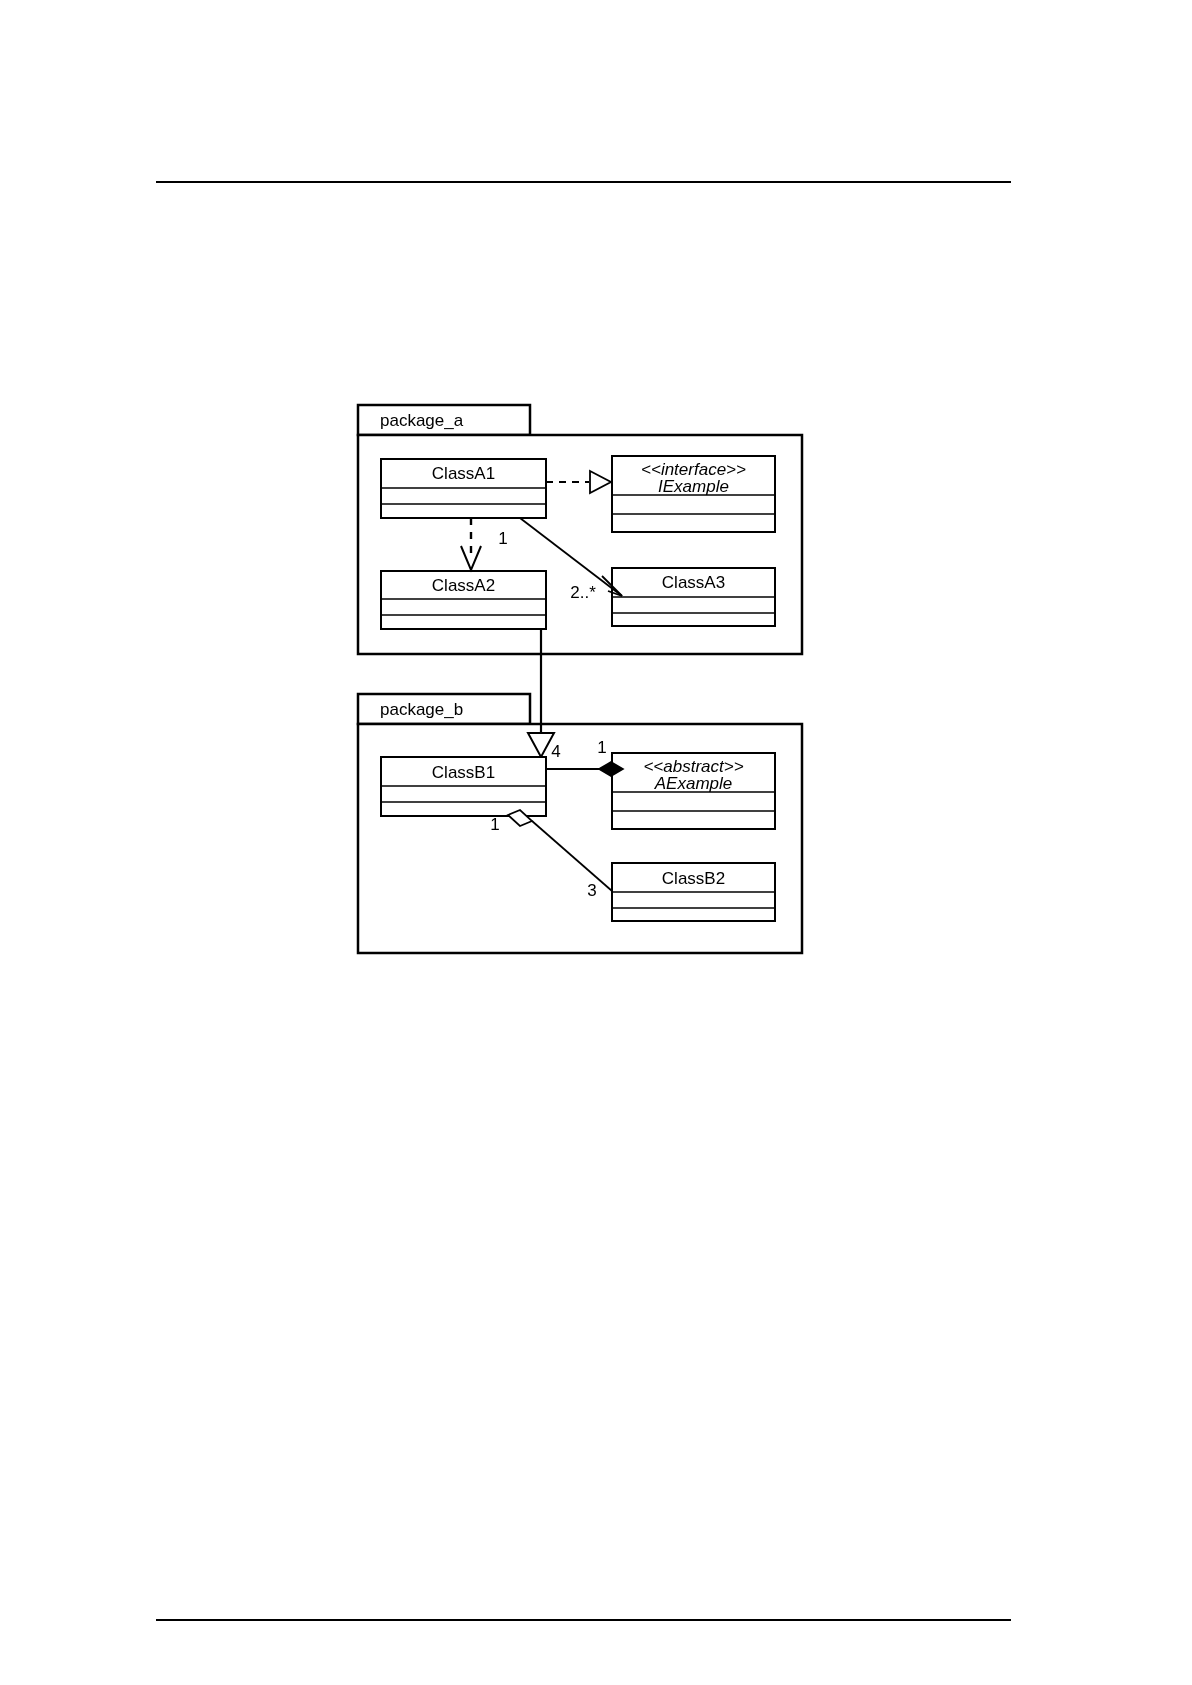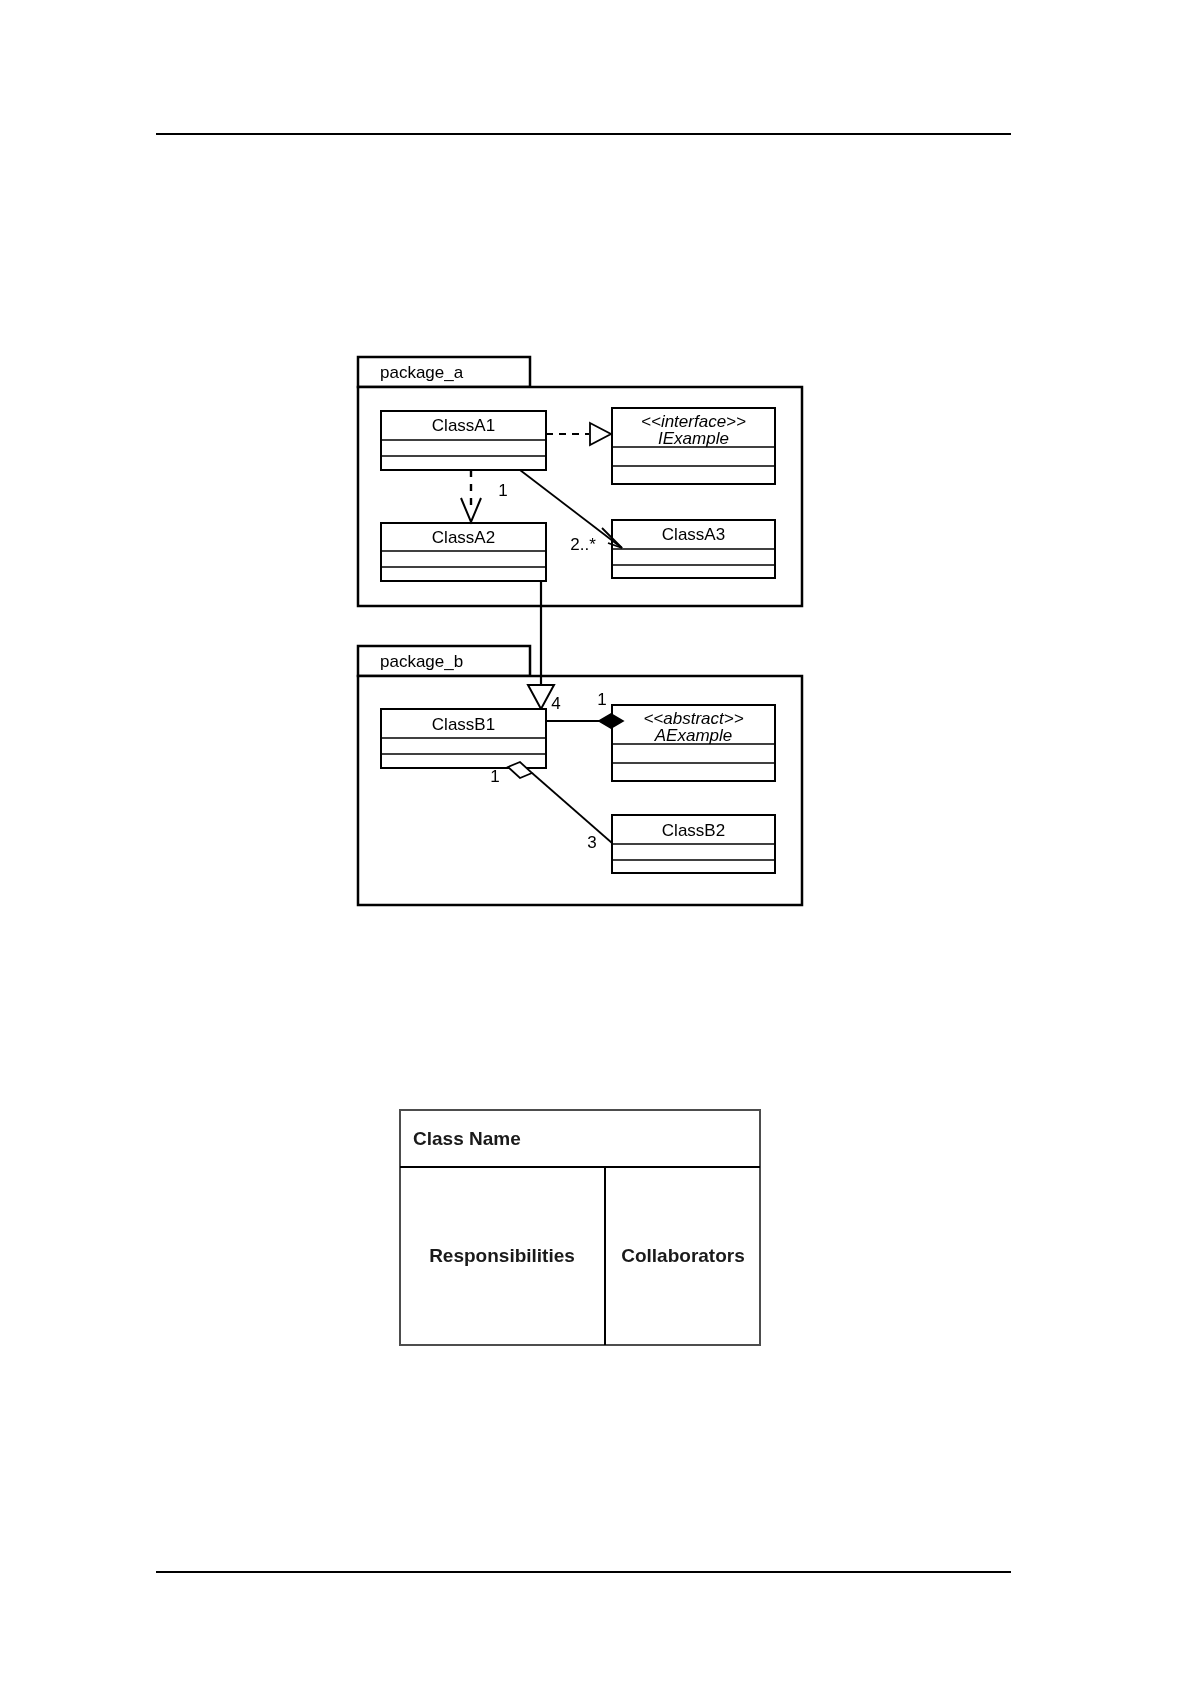--- a/index.html
+++ b/index.html
@@ -13,20 +13,21 @@
     height: 1685px;
     position: relative;
     font-family: "Liberation Sans", sans-serif;
     color: #000000;
     overflow: hidden;
   }
   .page {
     position: absolute;
     inset: 0;
     background: #ffffff;
+    margin-top: 48px;
   }
   .rule {
     position: absolute;
     left: 156px;
     width: 855px;
     height: 0;
     border-top: 2px solid #000000;
   }
   .rule-top { top: 133px; }
   .rule-bottom { top: 1571px; }
@@ -186,26 +187,14 @@
       <g>
         <rect class="bx" x="272" y="485" width="163" height="58" stroke-width="2"></rect>
         <line class="ln" x1="272" y1="514" x2="435" y2="514" stroke-width="1.6"></line>
         <line class="ln" x1="272" y1="530" x2="435" y2="530" stroke-width="1.6"></line>
         <text class="uml" x="353.5" y="506" text-anchor="middle">ClassB2</text>
       </g>
 
     </svg>
   </div>
 
-  <div class="figure-crc">
-    <svg width="420" height="280" viewBox="0 0 420 280" xmlns="http://www.w3.org/2000/svg">
-      <g>
-        <rect class="crcbx" x="20" y="20" width="360" height="235" stroke-width="2"></rect>
-        <line class="ln" x1="20" y1="77" x2="380" y2="77" stroke="#4d4d4d" stroke-width="2"></line>
-        <line class="ln" x1="225" y1="77" x2="225" y2="255" stroke="#4d4d4d" stroke-width="2"></line>
-        <text class="crc" x="33" y="55" text-anchor="start">Class Name</text>
-        <text class="crc" x="122" y="172" text-anchor="middle">Responsibilities</text>
-        <text class="crc" x="303" y="172" text-anchor="middle">Collaborators</text>
-      </g>
-    </svg>
-  </div>
 
 </div>
 
 </body></html>

